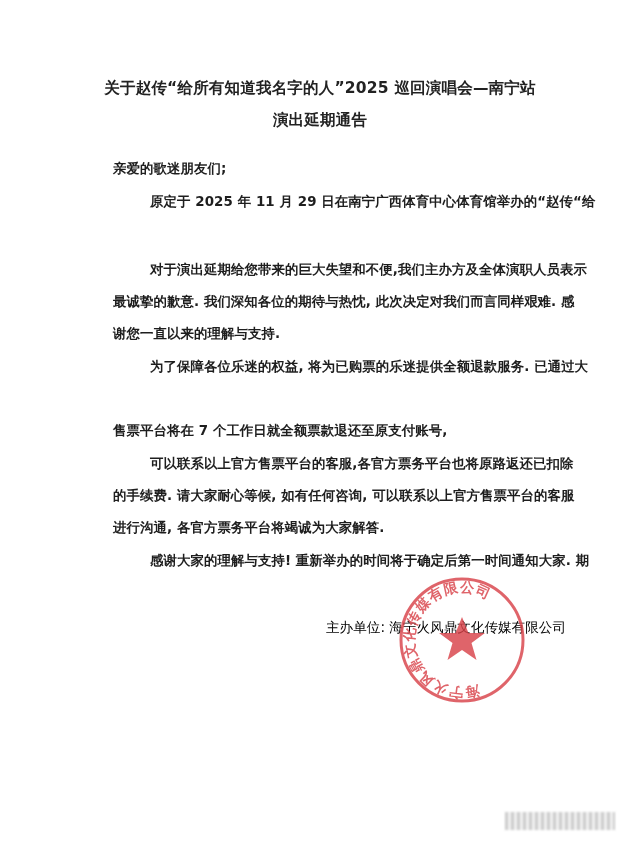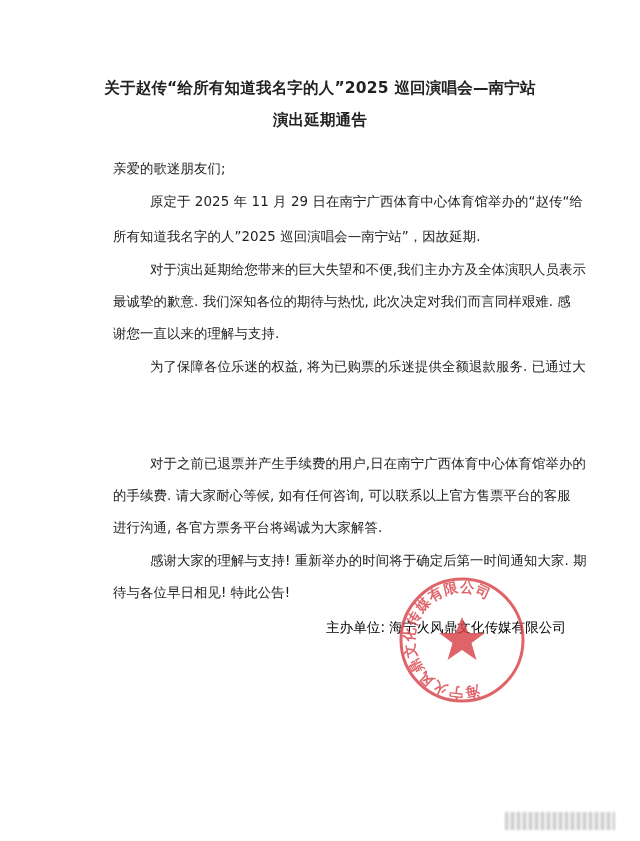--- a/index.html
+++ b/index.html
@@ -8,21 +8,21 @@
     font-family: "DejaVu Sans", "Liberation Sans", sans-serif; color: #1a1a1a;
   }
   .doc { position: absolute; left: 0; top: 0; width: 640px; height: 684px; }
   .title {
     position: absolute; left: 0; width: 640px; text-align: center;
     font-size: 15.5px; font-weight: bold; letter-spacing: 0.2px; color: #222;
   }
   .t1 { top: 78px; }
   .t2 { top: 110px; }
   .line {
-    position: absolute; left: 113px; font-size: 13.4px; font-weight: normal; color: #1e1e1e;
+    position: absolute; left: 113px; font-size: 13.4px; font-weight: bold; color: #1e1e1e;
     white-space: nowrap; letter-spacing: 0.1px;
   }
   .indent { left: 150px; text-align: right; }
   .sig { position: absolute; left: 326px; top: 619px; font-size: 13.6px; font-weight: normal; color:#000000; white-space: nowrap; z-index: 2; }
   .stamp { position: absolute; left: 397px; top: 575px; width: 130px; height: 130px; z-index: 3; opacity: 0.82; }
   .watermark {
     position: absolute; left: 505px; top: 812px; width: 110px; height: 18px;
     background: repeating-linear-gradient(90deg, #bbb 0 3px, #eee 3px 6px);
     filter: blur(1.2px); opacity: 0.75;
   }
@@ -30,34 +30,33 @@
 </head>
 <body>
 
 <div class="doc">
   <div class="title t1">关于赵传“给所有知道我名字的人”2025 巡回演唱会—南宁站</div>
   <div class="title t2">演出延期通告</div>
 
   <div class="line" style="top:160px">亲爱的歌迷朋友们;</div>
 
   <div class="line indent" style="top:193px">原定于 2025 年 11 月 29 日在南宁广西体育中心体育馆举办的“赵传“给</div>
-  <div class="line" style="top:228px">所有知道我名字的人”2025 巡回演唱会—南宁站”，因故延期.</div>
 
   <div class="line indent" style="top:261px">对于演出延期给您带来的巨大失望和不便,我们主办方及全体演职人员表示</div>
   <div class="line" style="top:293px">最诚挚的歉意. 我们深知各位的期待与热忱, 此次决定对我们而言同样艰难. 感</div>
   <div class="line" style="top:325px">谢您一直以来的理解与支持.</div>
 
   <div class="line indent" style="top:358px">为了保障各位乐迷的权益, 将为已购票的乐迷提供全额退款服务. 已通过大</div>
+  <div class="line" style="top:422px">售票平台将在 7 个工作日就全额票款退还至原支付账号,</div>
 
-  <div class="line indent" style="top:455px">对于之前已退票并产生手续费的用户,日在南宁广西体育中心体育馆举办的</div>
+  <div class="line indent" style="top:455px">可以联系以上官方售票平台的客服,各官方票务平台也将原路返还已扣除</div>
   <div class="line" style="top:487px">的手续费. 请大家耐心等候, 如有任何咨询, 可以联系以上官方售票平台的客服</div>
   <div class="line" style="top:519px">进行沟通, 各官方票务平台将竭诚为大家解答.</div>
 
   <div class="line indent" style="top:552px">感谢大家的理解与支持! 重新举办的时间将于确定后第一时间通知大家. 期</div>
-  <div class="line" style="top:584px">待与各位早日相见! 特此公告!</div>
 
   <div class="sig">主办单位: 海宁火风鼎文化传媒有限公司</div>
 
   <svg class="stamp" viewBox="0 0 130 130">
     <defs>
       <path id="stampArc" d="M 65,65 m -48,0 a 48,48 0 1,1 96,0 a 48,48 0 1,1 -96,0"></path>
     </defs>
     <circle cx="65" cy="65" r="61" fill="none" stroke="#d9434a" stroke-width="3"></circle>
     <g transform="rotate(-110 65 65)">
       <text font-size="14" fill="#d9434a" font-weight="bold" font-family="DejaVu Sans, sans-serif" letter-spacing="1">

